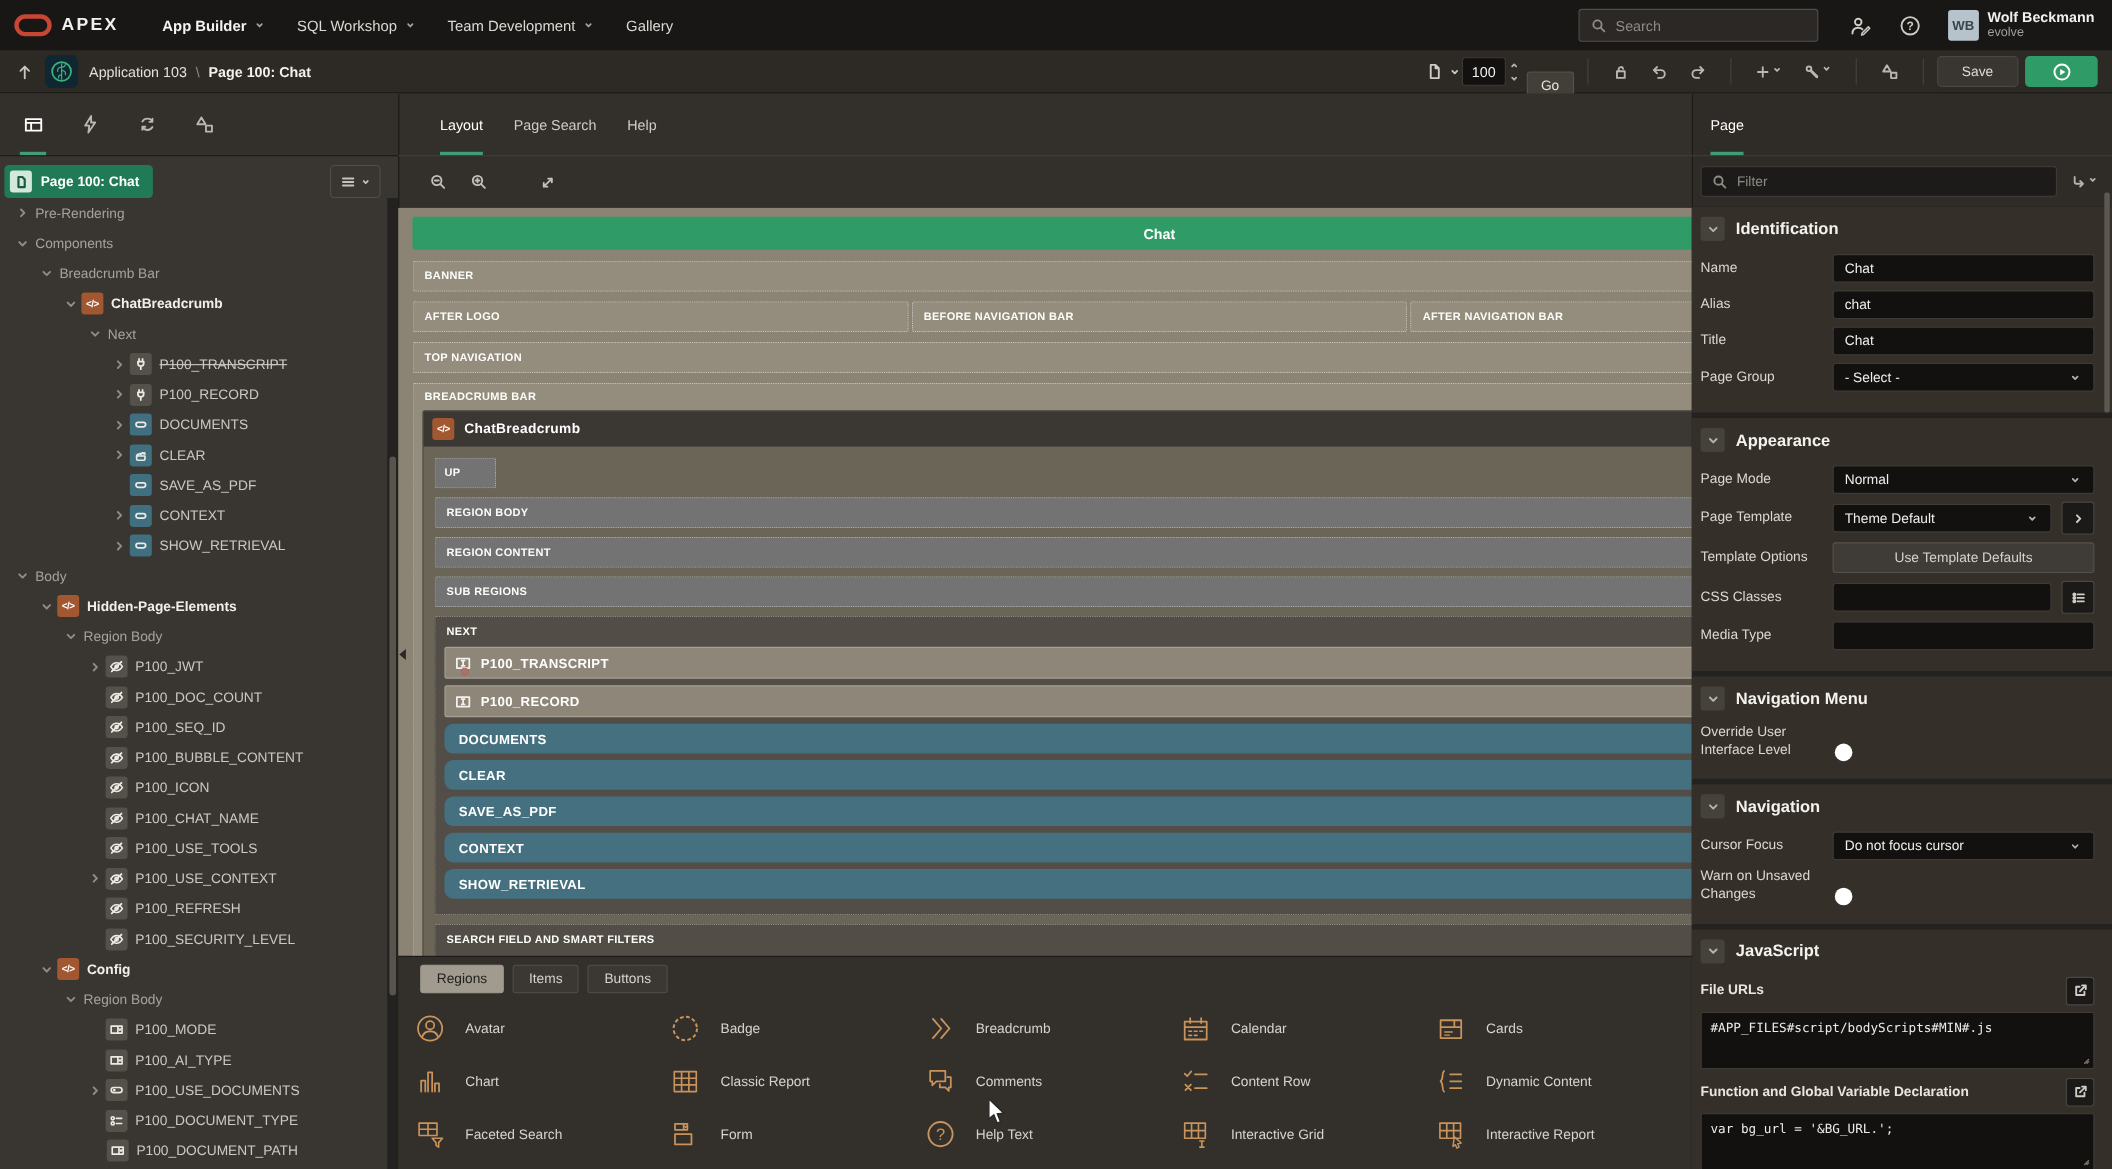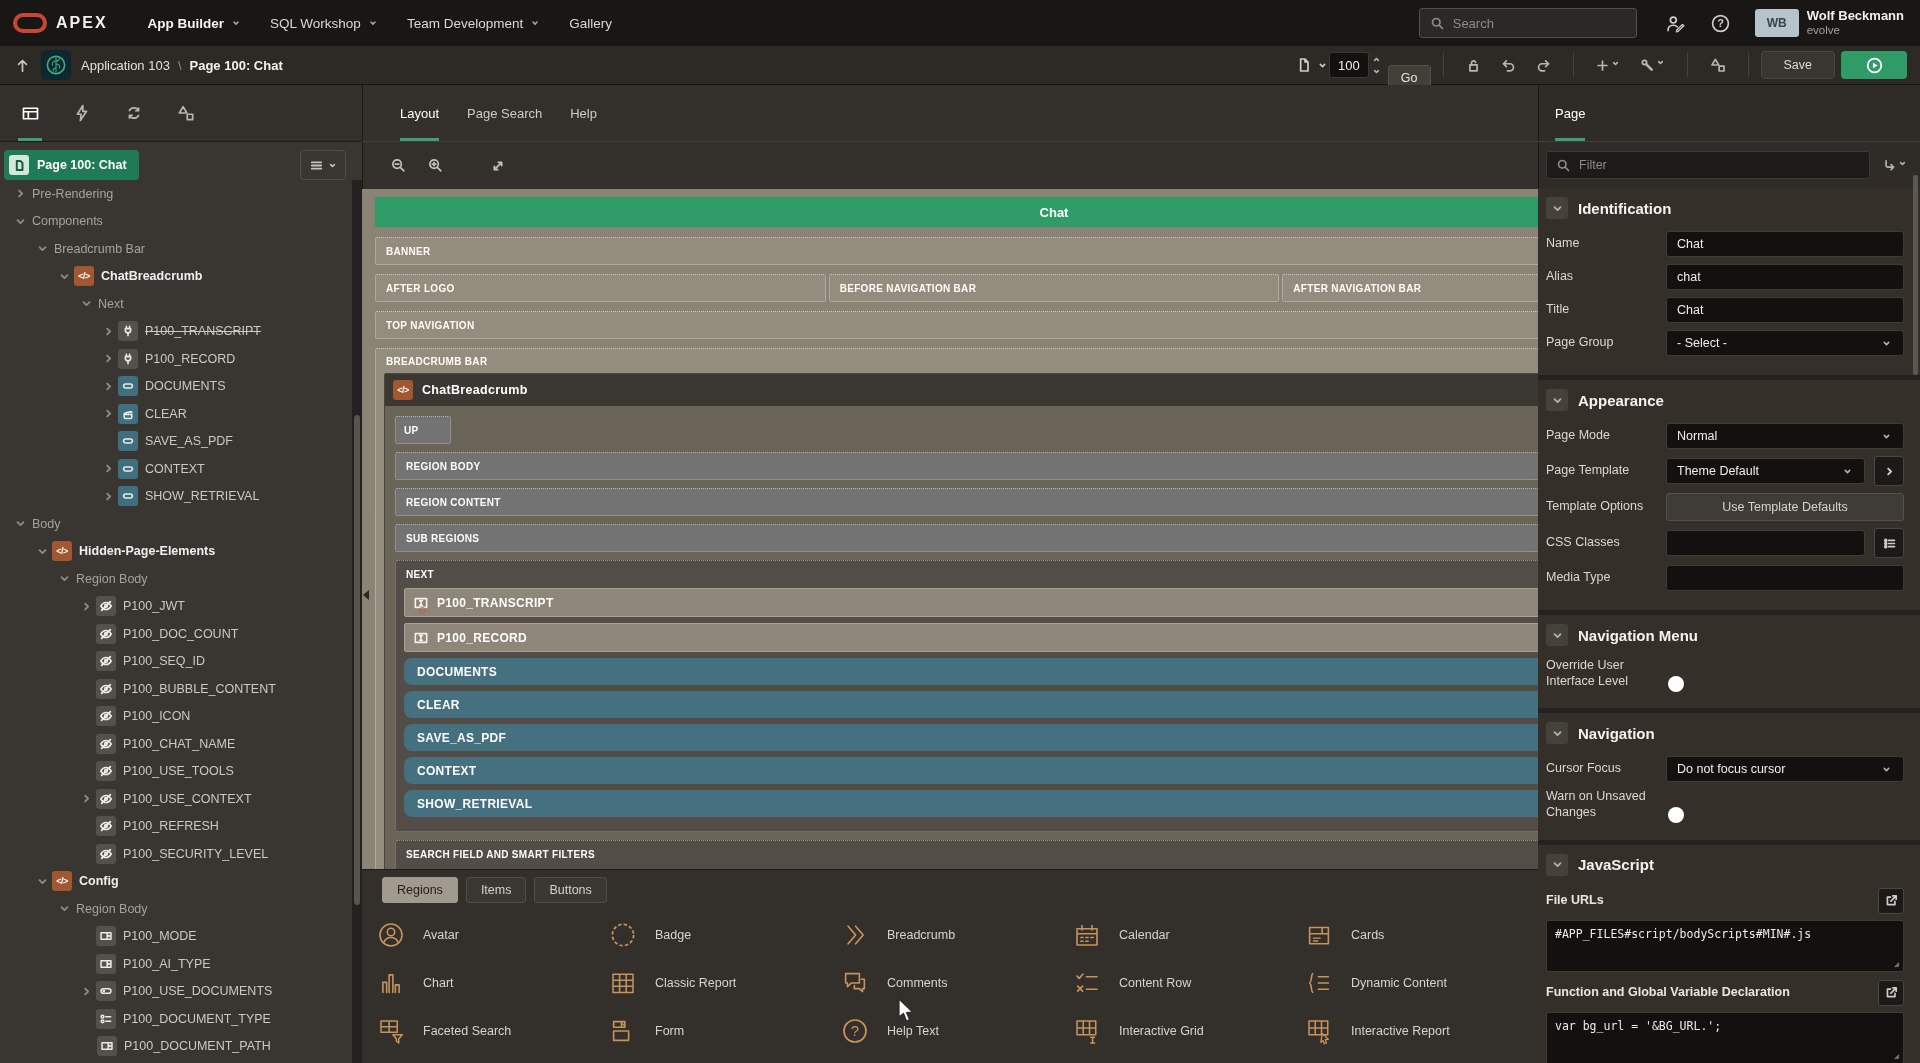--- a/index.html
+++ b/index.html
@@ -14,21 +14,21 @@
        display:flex;align-items:center;}
   .logo{width:34px;height:20px;border:4px solid #c74634;border-radius:10px;margin-left:13px;}
   .brand{font-weight:bold;font-size:16px;letter-spacing:2px;color:#f2f0ed;margin-left:9px;margin-right:26px;}
   .menu{display:flex;align-items:center;gap:6px;padding:0 14px;height:100%;font-size:13.5px;color:#dcd9d4;cursor:default;}
   .menu.b{font-weight:bold;color:#f5f3f0;}
   .menu .car{color:#a7a39d;}
   .hsp{flex:1;}
   .hsearch{width:218px;height:30px;background:#2b2826;border:1px solid #514d47;border-radius:3px;
            display:flex;align-items:center;gap:8px;padding:0 10px;color:#8f8b85;font-size:13px;margin-right:28px;}
   .hico{color:#cfccc6;margin-right:24px;}
-  .avatar{width:44px;height:28px;background:#b7c3cb;color:#39444c;border-radius:3px;font-size:12px;font-weight:bold;
+  .avatar{width:28px;height:28px;background:#b7c3cb;color:#39444c;border-radius:3px;font-size:12px;font-weight:bold;
           display:flex;align-items:center;justify-content:center;margin-right:8px;}
   .uname{line-height:1.15;margin-right:16px;}
   .uname .n{font-size:13px;font-weight:bold;color:#f2f0ed;}
   .uname .o{font-size:11.5px;color:#a39f99;}
 
   
   .tb{position:absolute;left:0;top:46px;width:1920px;height:39px;background:#2d2a26;border-bottom:1px solid #161412;
       display:flex;align-items:center;}
   .tb .upar{margin:0 10px 0 14px;color:#c9c5bf;}
   .appic{width:30px;height:30px;border-radius:6px;background:#0f2731;display:flex;align-items:center;justify-content:center;margin-right:10px;}

